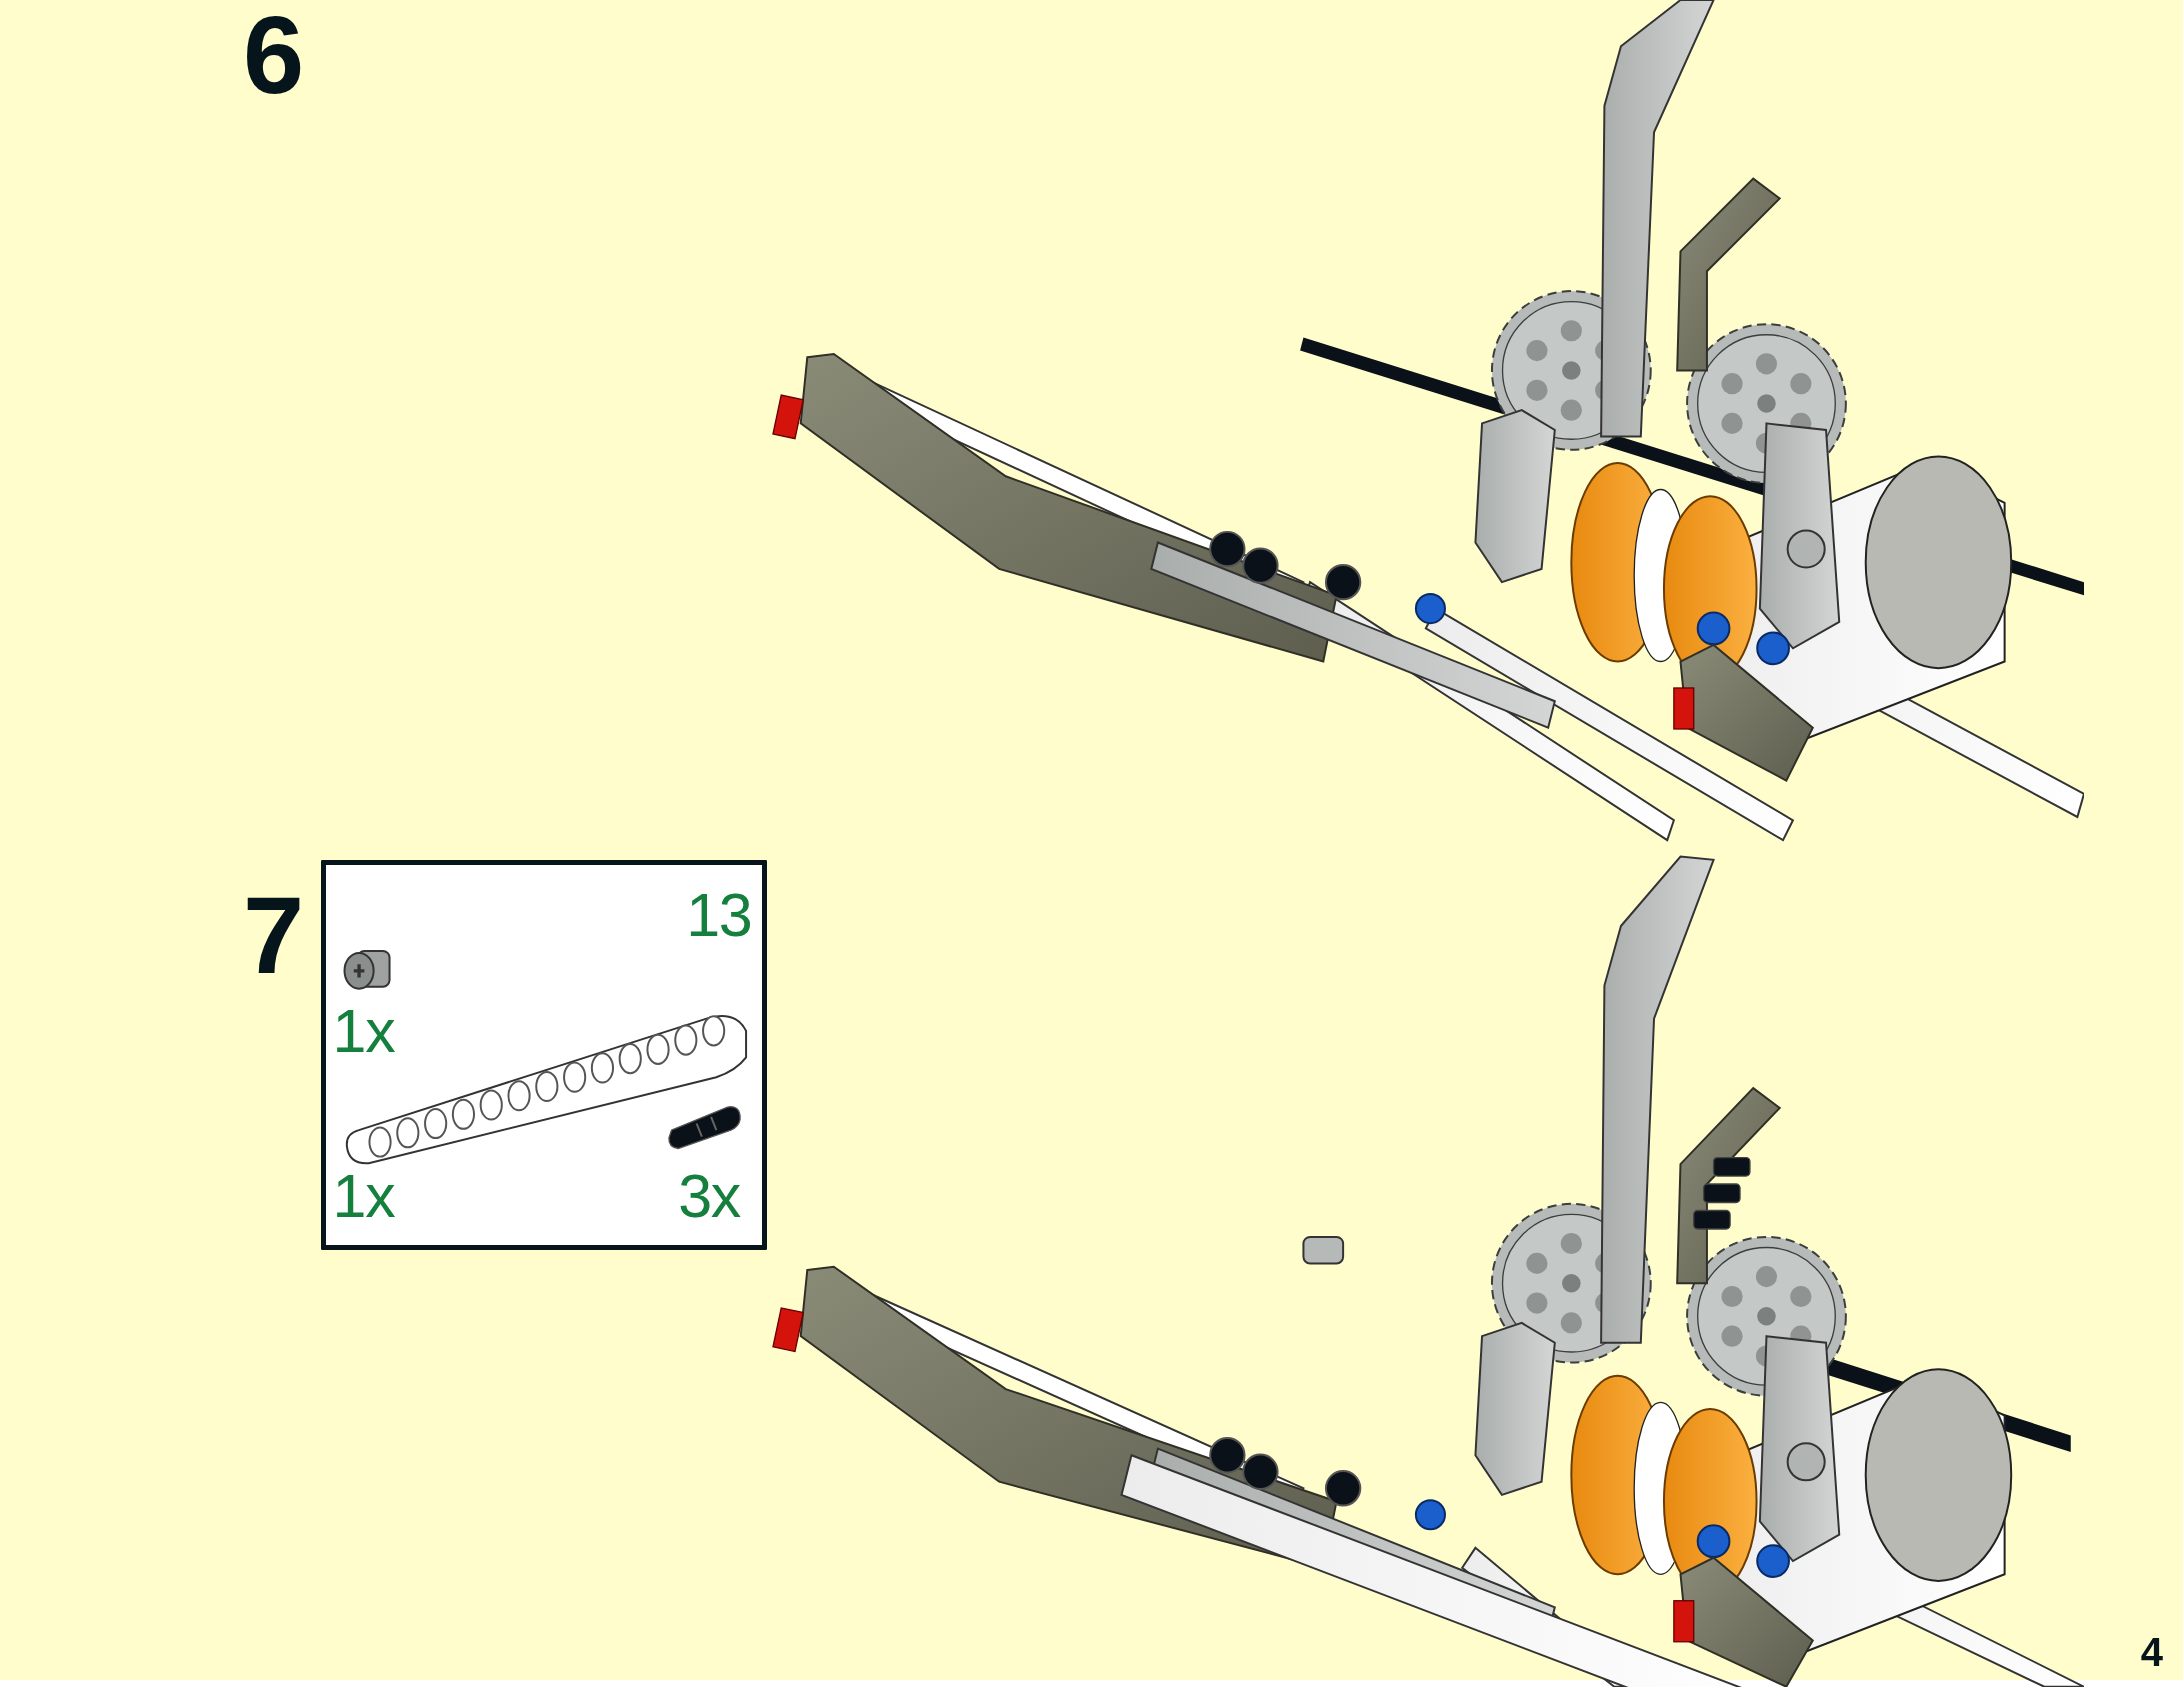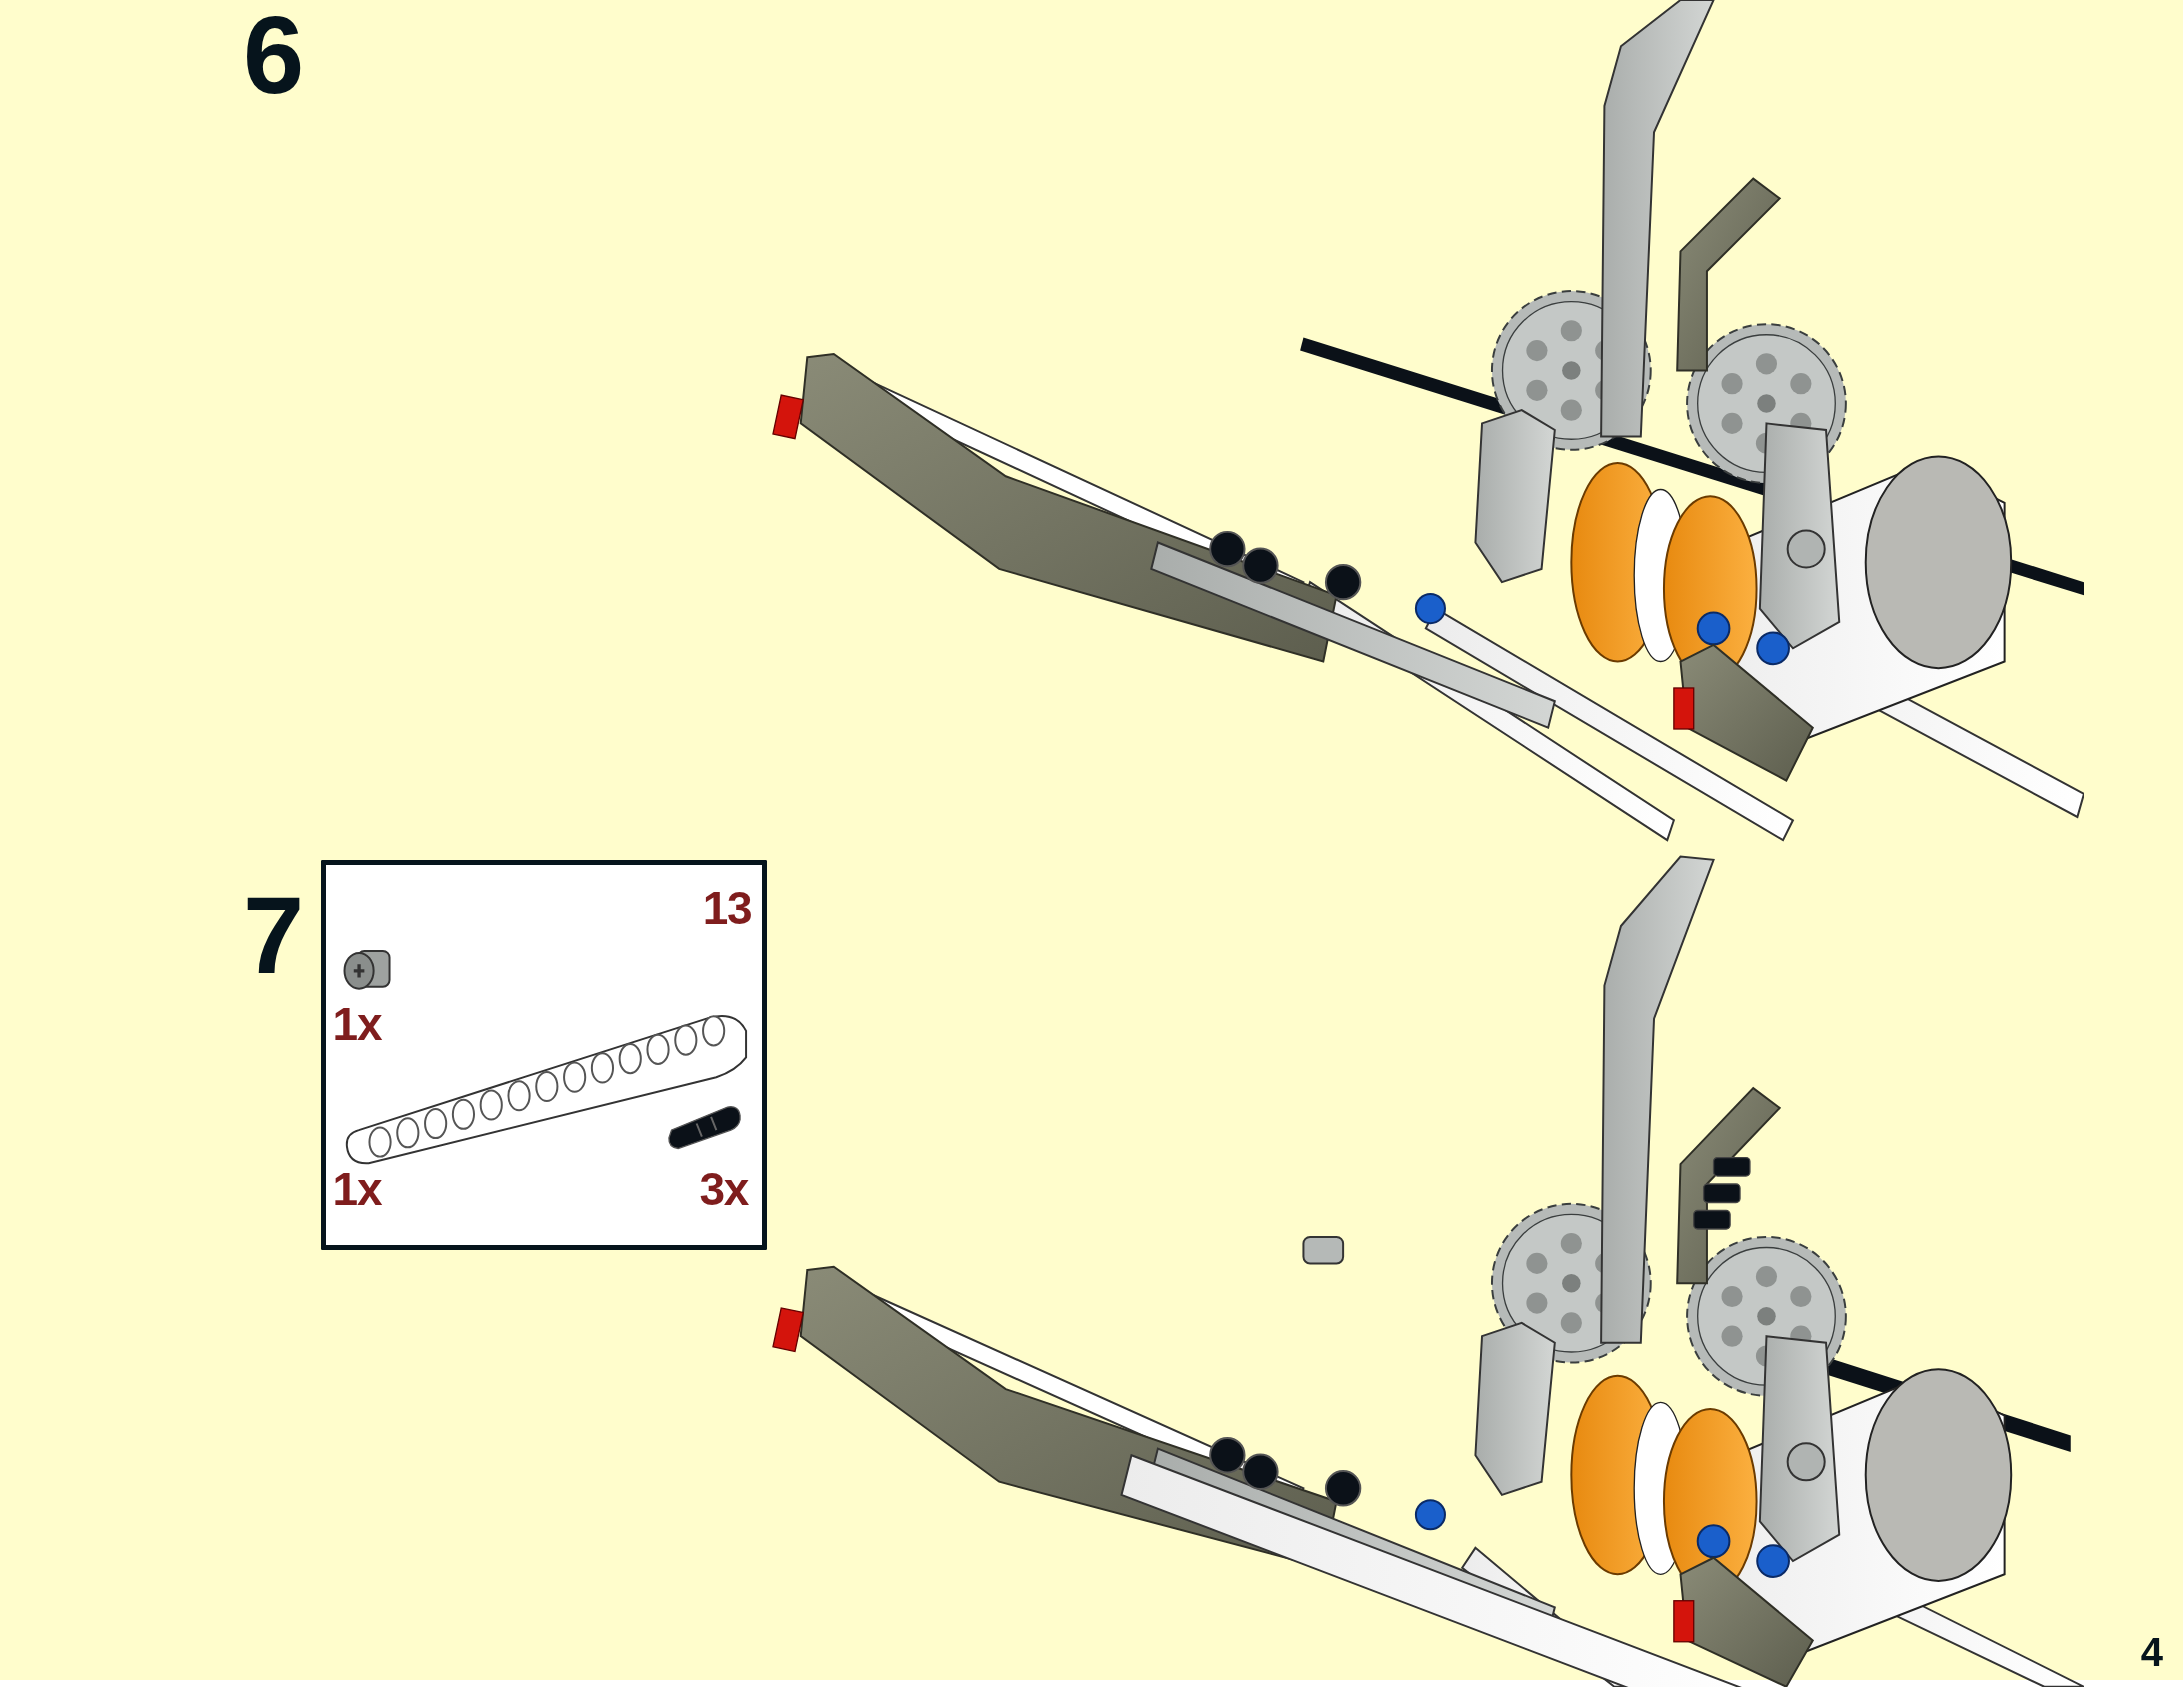--- a/index.html
+++ b/index.html
@@ -13,21 +13,21 @@
     position: absolute; font-family: "Liberation Sans", sans-serif; font-weight: bold;
     color: #06141c; font-size: 110px; line-height: 1; letter-spacing: -2.6px;
   }
   #step6-number { left: 243px; top: 0px; }
   #step7-number { left: 243px; top: 880px; }
   .parts-box {
     position: absolute; left: 321px; top: 860px; width: 436px; height: 380px;
     border: 5.3px solid #06141c; background: #ffffff; border-radius: 1.3px;
   }
   .parts-box .qty, .parts-box .size {
-    position: absolute; font-weight: bold; color: #7f1d1d; font-size: 46px; line-height: 1; letter-spacing: -1.3px;
+    position: absolute; font-weight: normal; color: #15803d; font-size: 61px; line-height: 1; letter-spacing: -1.3px;
   }
   .part-svg { position: absolute; }
   .page-number {
     position: absolute; right: 20px; bottom: 14.6px; font-weight: bold; color: #06141c; font-size: 40px; line-height: 1;
   }
   .model { position: absolute; }
 </style>
 </head>
 <body>
 
@@ -141,21 +141,21 @@
         <ellipse cx="524" cy="74" rx="16" ry="22"></ellipse>
       <ellipse cx="566" cy="60" rx="16" ry="22"></ellipse>
     </g>
   </svg>
   <div class="qty" style="left:6.6px;top:301px">1x</div>
 
   <svg class="part-svg" style="left:339px;top:232px" width="79" height="53" viewBox="0 0 120 80">
     <path d="M 10 50 L 95 15 Q 112 12 114 28 L 114 34 Q 112 45 100 50 L 20 78 Q 5 76 6 62 Z" fill="#0b1118" stroke="#555" stroke-width="2"></path>
     <path d="M 48 40 L 56 60 M 70 30 L 78 50" stroke="#666" stroke-width="3"></path>
   </svg>
-  <div class="qty" style="right:14px;top:301px">3x</div>
+  <div class="qty" style="right:22px;top:301px">3x</div>
 </div>
 
 <svg class="model" style="left:761px;top:853px" width="1323" height="834" viewBox="0 0 2000 1260">
   <defs>
     <linearGradient id="hGray" x1="0" y1="0" x2="1" y2="0">
       <stop offset="0" stop-color="#a9adab"></stop>
         <stop offset="1" stop-color="#d3d6d4"></stop>
     </linearGradient>
     <linearGradient id="hTan" x1="0" y1="0" x2="1" y2="1">
       <stop offset="0" stop-color="#8a8b77"></stop>

